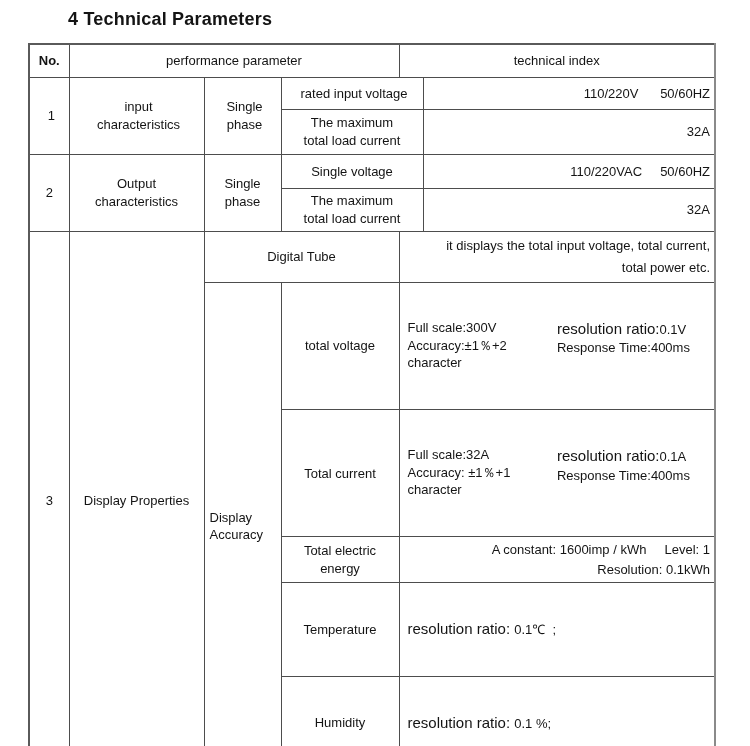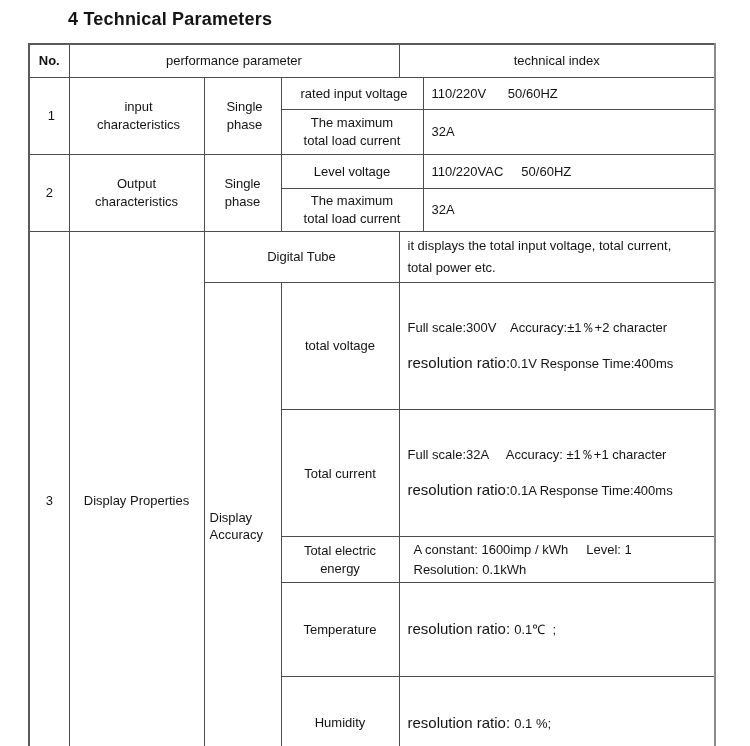--- a/index.html
+++ b/index.html
@@ -26,25 +26,25 @@
     border:1px solid #4d4d4d;
     font-size:13px;
     padding:1px 4px;
     text-align:center;
     vertical-align:middle;
     white-space:pre-wrap;
     overflow:hidden;
     line-height:1.35;
   }
   td.bold{font-weight:bold;}
-  td.l{text-align:left;padding-left:8px;}
+  td.l{text-align:right;padding-left:8px;}
   td.lh{line-height:1.72;}
   td.acc{text-align:left;padding-left:5px;}
   .spread{
-    display:flex;flex-direction:column;justify-content:space-between;
+    display:flex;justify-content:space-between;
     height:54px;text-align:left;padding-left:4px;
   }
   .oneline{text-align:left;padding-left:4px;}
   .sm{font-size:15px;margin-top:43px;}
   
   tr.h-hd td{height:30px;}
   tr.h-r1a td{height:29px;padding-left:8px;}
   tr.h-r1b td{height:42px;}
   tr.h-r2a td{height:31px;}
   tr.h-r2b td{height:40px;}
@@ -91,21 +91,21 @@
 total load current</td>
     <td class="l">32A</td>
   </tr>
 
   <tr class="h-r2a">
     <td rowspan="2">2</td>
     <td rowspan="2">Output
 characteristics</td>
     <td rowspan="2">Single
 phase</td>
-    <td colspan="2">Level voltage</td>
+    <td colspan="2">Single voltage</td>
     <td class="l">110/220VAC     50/60HZ</td>
   </tr>
   <tr class="h-r2b">
     <td colspan="2">The maximum
 total load current</td>
     <td class="l">32A</td>
   </tr>
 
   <tr class="h-dt">
     <td rowspan="6">3</td>

